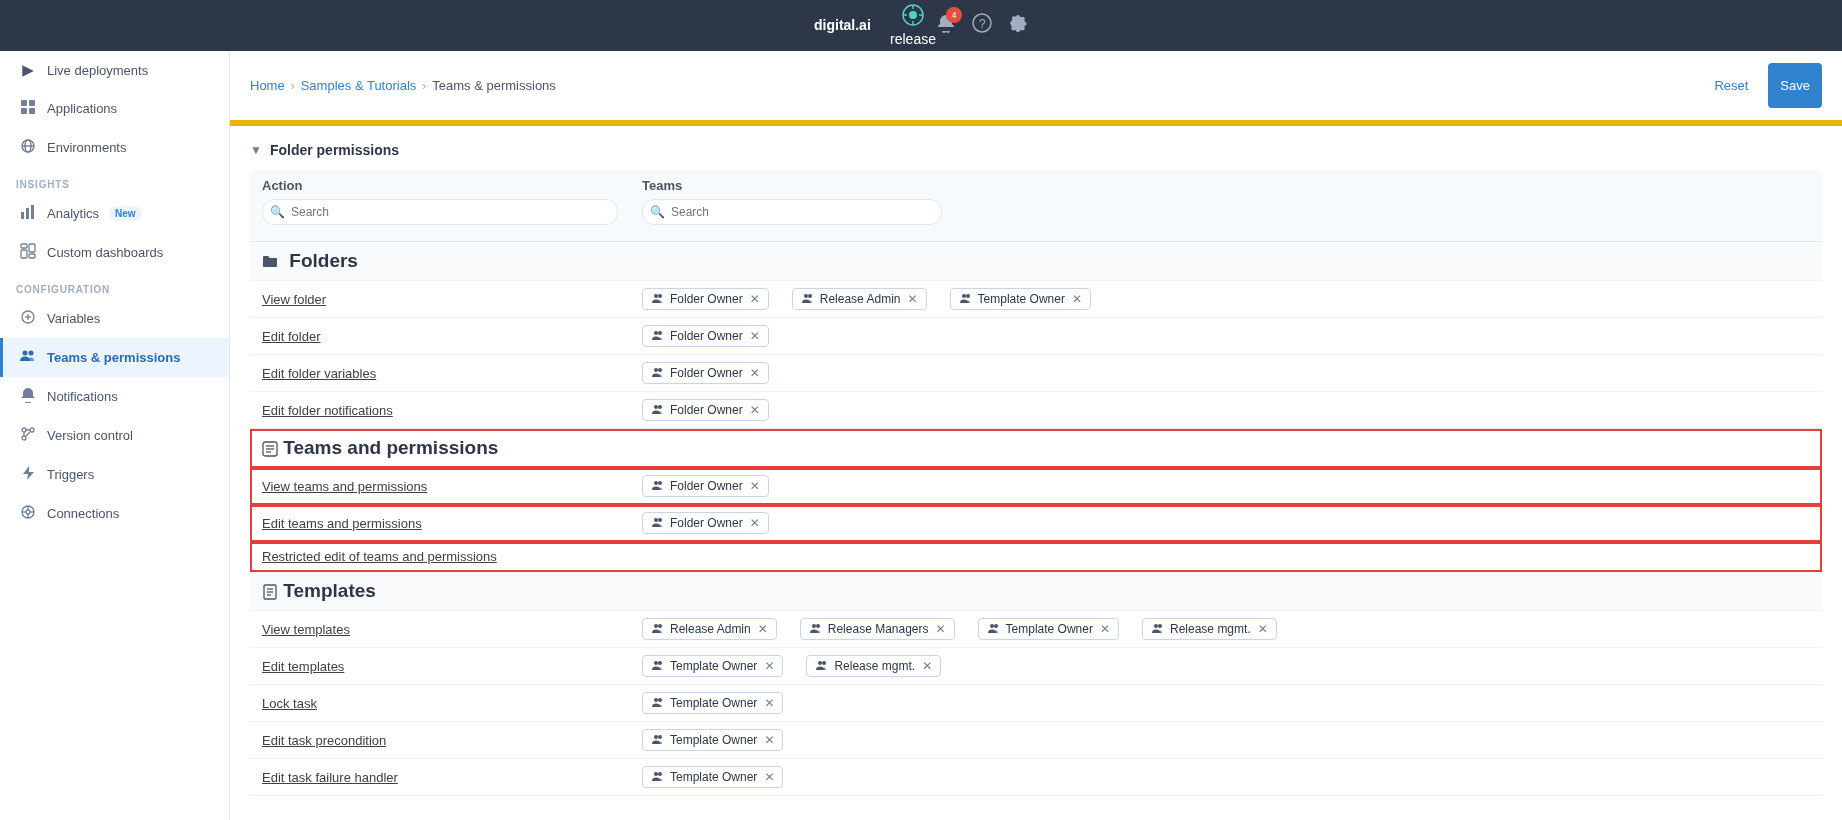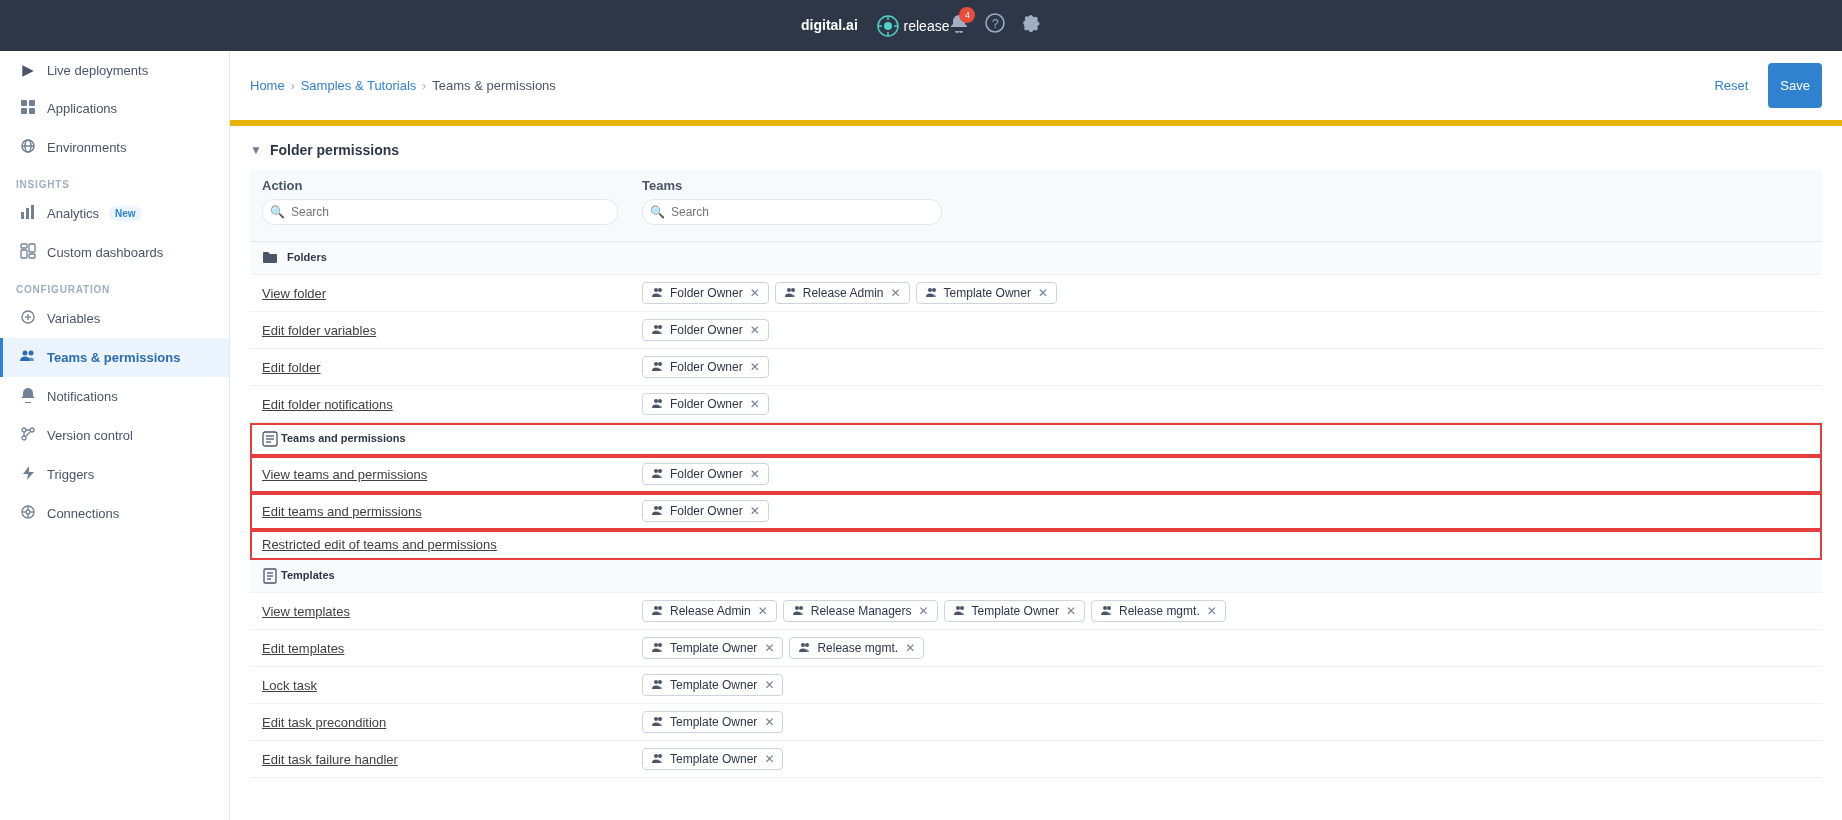--- a/index.html
+++ b/index.html
@@ -225,35 +225,35 @@
       color: #a0aec0;
       font-size: 12px;
     }
 
     .action-search { max-width: 360px; }
     .teams-search { width: 300px; }
 
     .subsection-row td {
       background: #f9fafb;
       font-weight: 600;
-      font-size: 11px;
+      font-size: 19px;
       color: #2d3748;
       padding: 8px 12px;
     }
     .subsection-icon { margin-right: 6px; }
 
     .action-label {
       color: #404040;
       font-size: 13px;
     }
 
     .teams-cell {
       display: flex;
       flex-wrap: wrap;
-      gap: 6px;
+      gap: 23px;
       align-items: center;
     }
     .team-tag {
       display: inline-flex;
       align-items: center;
       gap: 5px;
       background: white;
       border: 1px solid #cbd5e0;
       border-radius: 4px;
       padding: 3px 8px;
@@ -290,21 +290,21 @@
 <body>
 
 <div class="navbar">
   <div class="navbar-logo">
     <div class="logo-text">
       <span>
         <svg width="70" height="22" viewBox="0 0 70 22" fill="none">
           <text x="0" y="17" font-family="sans-serif" font-size="14" font-weight="700" fill="white">digital.ai</text>
         </svg>
       </span>
-      <span style="display:flex;align-items:center;gap:5px;">
+      <span style="display:flex;align-items:center;gap:5px;flex-direction:column;">
         <svg width="22" height="22" viewBox="0 0 22 22">
           <circle cx="11" cy="11" r="10" fill="none" stroke="#4fd1c5" stroke-width="1.5"></circle>
           <circle cx="11" cy="11" r="4" fill="#4fd1c5"></circle>
           <line x1="11" y1="1" x2="11" y2="5" stroke="#4fd1c5" stroke-width="1.5"></line>
           <line x1="11" y1="17" x2="11" y2="21" stroke="#4fd1c5" stroke-width="1.5"></line>
           <line x1="1" y1="11" x2="5" y2="11" stroke="#4fd1c5" stroke-width="1.5"></line>
           <line x1="17" y1="11" x2="21" y2="11" stroke="#4fd1c5" stroke-width="1.5"></line>
         </svg>
         <span style="color:white;font-size:14px;font-weight:500;">release</span>
       </span>
@@ -535,38 +535,38 @@
       <path d="M1 11c0-2.5 1.5-3.5 4-3.5s4 1 4 3.5H1z"></path>
       <path d="M7 11c0-1.5 1-2.5 2-2.5s2 1 2 2.5H7z" opacity="0.7"></path>
     </svg>
     Template Owner
     <span class="remove-btn">✕</span>
   </span>
                 </div>
               </td>
             </tr>
             <tr>
+              <td><a href="#" class="action-label">Edit folder</a></td>
+              <td>
+                <div class="teams-cell">
+                  <span class="team-tag">
+    <svg width="14" height="14" viewBox="0 0 14 14" fill="#4a5568" class="team-icon">
+      <circle cx="5" cy="4" r="2"></circle>
+                      <circle cx="9" cy="4" r="2"></circle>
+      <path d="M1 11c0-2.5 1.5-3.5 4-3.5s4 1 4 3.5H1z"></path>
+      <path d="M7 11c0-1.5 1-2.5 2-2.5s2 1 2 2.5H7z" opacity="0.7"></path>
+    </svg>
+    Folder Owner
+    <span class="remove-btn">✕</span>
+  </span>
+                </div>
+              </td>
+            </tr>
+            <tr>
               <td><a href="#" class="action-label">Edit folder variables</a></td>
-              <td>
-                <div class="teams-cell">
-                  <span class="team-tag">
-    <svg width="14" height="14" viewBox="0 0 14 14" fill="#4a5568" class="team-icon">
-      <circle cx="5" cy="4" r="2"></circle>
-                      <circle cx="9" cy="4" r="2"></circle>
-      <path d="M1 11c0-2.5 1.5-3.5 4-3.5s4 1 4 3.5H1z"></path>
-      <path d="M7 11c0-1.5 1-2.5 2-2.5s2 1 2 2.5H7z" opacity="0.7"></path>
-    </svg>
-    Folder Owner
-    <span class="remove-btn">✕</span>
-  </span>
-                </div>
-              </td>
-            </tr>
-            <tr>
-              <td><a href="#" class="action-label">Edit folder</a></td>
               <td>
                 <div class="teams-cell">
                   <span class="team-tag">
     <svg width="14" height="14" viewBox="0 0 14 14" fill="#4a5568" class="team-icon">
       <circle cx="5" cy="4" r="2"></circle>
                       <circle cx="9" cy="4" r="2"></circle>
       <path d="M1 11c0-2.5 1.5-3.5 4-3.5s4 1 4 3.5H1z"></path>
       <path d="M7 11c0-1.5 1-2.5 2-2.5s2 1 2 2.5H7z" opacity="0.7"></path>
     </svg>
     Folder Owner

